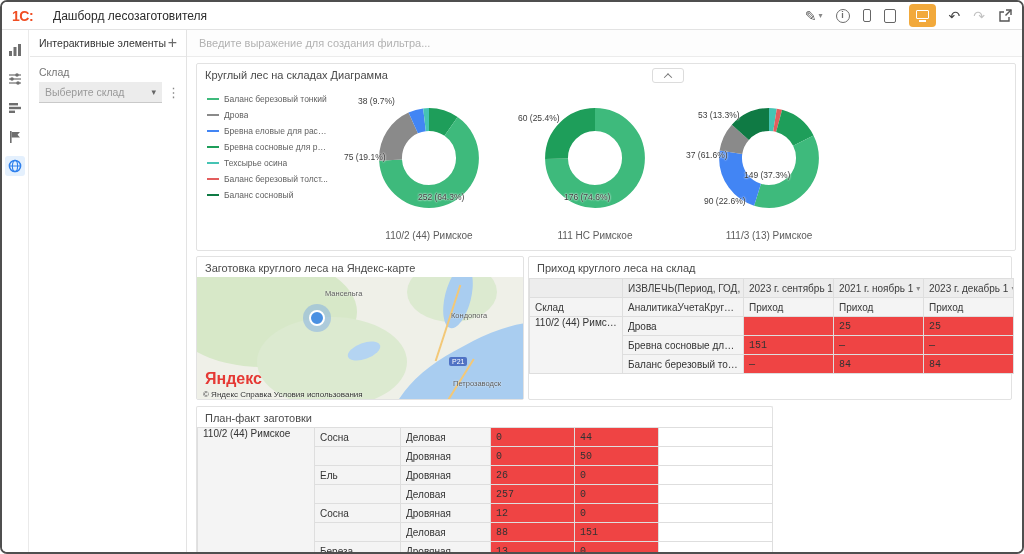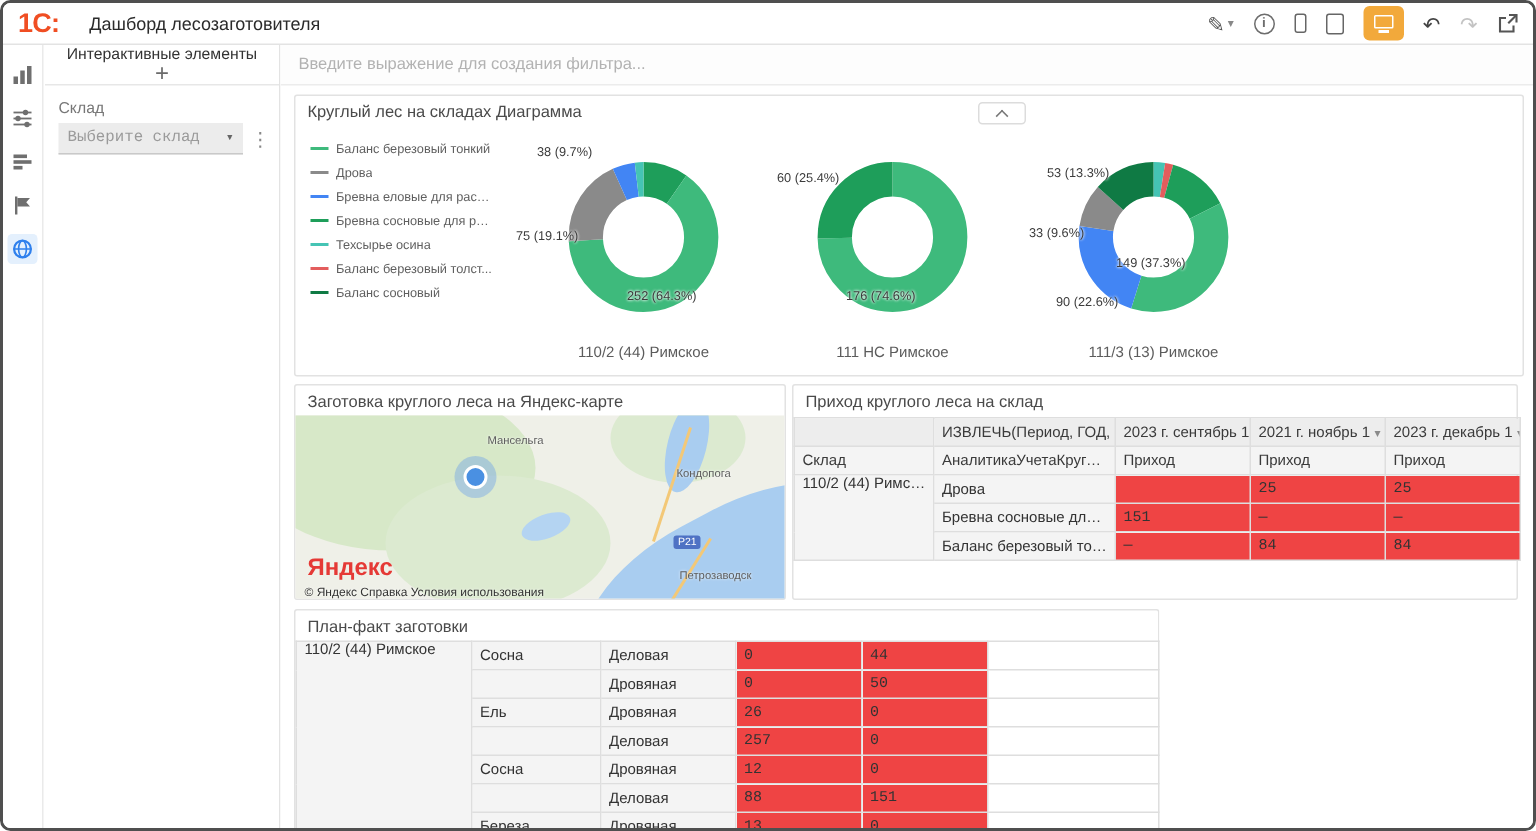--- a/index.html
+++ b/index.html
@@ -1,21 +1,21 @@
 <!DOCTYPE html>
 <html><head>
 <meta charset="utf-8">
 <style>
   * { box-sizing: border-box; margin: 0; padding: 0; }
   html,body { width:1024px; height:554px; font-family:"Liberation Sans", sans-serif; background:#fff; }
   .window { position:absolute; inset:0; border:2px solid #4f4f4f; border-radius:7px; overflow:hidden; background:#fff; }
 
   
   .topbar { position:absolute; left:0; right:0; top:0; height:28px; border-bottom:1px solid #e3e3e3; display:flex; align-items:center; padding:0 10px; background:#fff; }
-  .logo { font-weight:bold; font-size:18px; color:#f04e23; letter-spacing:-0.5px; }
+  .logo { font-weight:bold; font-size:14px; color:#f04e23; letter-spacing:-0.5px; }
   .app-title { font-size:12px; color:#2b2b2b; margin-left:20px; }
   .topbar-right { margin-left:auto; display:flex; align-items:center; gap:13px; }
   .tb-ic { color:#555; font-size:14px; line-height:1; display:flex; align-items:center; cursor:default; }
   .tb-ic .dd { font-size:8px; color:#888; margin-left:2px; }
   .info-circle { width:14px; height:14px; border:1.4px solid #6d6d6d; border-radius:50%; display:flex; align-items:center; justify-content:center; font-size:9px; color:#6d6d6d; font-weight:bold; }
   .dev-phone { width:8px; height:13px; border:1.4px solid #666; border-radius:2px; }
   .dev-tablet { width:12px; height:14px; border:1.4px solid #666; border-radius:2px; }
   .monitor-btn { width:27px; height:23px; background:#f2a93b; border-radius:4px; display:flex; flex-direction:column; align-items:center; justify-content:center; }
   .monitor-glyph { width:13px; height:9px; border:1.6px solid #fff; border-radius:1px; }
   .monitor-stand { width:7px; height:2px; background:#fff; margin-top:1px; }
@@ -24,25 +24,25 @@
 
   
   .iconstrip { position:absolute; left:0; top:28px; bottom:0; width:27px; border-right:1px solid #eaeaea; background:#fff; display:flex; flex-direction:column; align-items:center; padding-top:10px; gap:9px; }
   .strip-btn { width:20px; height:20px; display:flex; align-items:center; justify-content:center; border-radius:3px; }
   .strip-btn svg { width:14px; height:14px; fill:#6f6f6f; }
   .strip-btn.active { background:#e4f0fd; }
   .strip-btn.active svg { fill:none; }
 
   
   .sidebar { position:absolute; left:28px; top:28px; bottom:0; width:157px; border-right:1px solid #e3e3e3; background:#fff; }
-  .sb-head { height:27px; border-bottom:1px solid #e7e7e7; display:flex; align-items:center; justify-content:space-between; padding:0 9px;flex-direction:column; }
+  .sb-head { height:27px; border-bottom:1px solid #e7e7e7; display:flex; align-items:center; justify-content:space-between; padding:0 9px; }
   .sb-title { font-size:10.5px; color:#333; }
   .sb-plus { font-size:16px; color:#6b6b6b; line-height:1; }
   .sb-field-label { font-size:10.5px; color:#777; margin:9px 9px 4px; }
-  .sb-select-row { display:flex; align-items:center; gap:5px; padding:0 6px 0 9px;font-family:Liberation Mono, monospace; }
+  .sb-select-row { display:flex; align-items:center; gap:5px; padding:0 6px 0 9px; }
   .sb-select { flex:1; height:21px; background:#ececec; border-bottom:1px solid #c9c9c9; display:flex; align-items:center; justify-content:space-between; padding:0 6px; }
   .sb-select-text { font-size:10.5px; color:#9a9a9a; }
   .sb-select-arrow { font-size:9px; color:#666; }
   .sb-kebab { font-size:13px; color:#888; }
 
   
   .main { position:absolute; left:185px; top:28px; right:0; bottom:0; background:#fff; overflow:hidden; }
   .filterbar { position:absolute; left:0; right:0; top:0; height:27px; border-bottom:1px solid #ececec; background:#fdfdfd; display:flex; align-items:center; padding:0 12px; }
   .filterbar input { width:100%; border:none; outline:none; background:transparent; font-size:11px; color:#444; font-family:"Liberation Sans", sans-serif; }
   .filterbar input::placeholder { color:#b2b2b2; }
@@ -271,21 +271,21 @@
               <circle cx="50" cy="50" r="37" fill="none" stroke="#45c4b4" stroke-width="22" stroke-dasharray="5.811946409141118 232.4778563656447" stroke-dashoffset="0" transform="rotate(-90 50 50)"></circle>
               <circle cx="50" cy="50" r="37" fill="none" stroke="#e35d5d" stroke-width="22" stroke-dasharray="4.068362486398782 232.4778563656447" stroke-dashoffset="-5.811946409141118" transform="rotate(-90 50 50)"></circle>
               <circle cx="50" cy="50" r="37" fill="none" stroke="#1e9e5a" stroke-width="22" stroke-dasharray="30.803315968447922 232.4778563656447" stroke-dashoffset="-9.880308895539901" transform="rotate(-90 50 50)"></circle>
               <circle cx="50" cy="50" r="37" fill="none" stroke="#3eba7c" stroke-width="22" stroke-dasharray="86.59800149620266 232.4778563656447" stroke-dashoffset="-40.68362486398782" transform="rotate(-90 50 50)"></circle>
               <circle cx="50" cy="50" r="37" fill="none" stroke="#4285f4" stroke-width="22" stroke-dasharray="52.30751768227006 232.4778563656447" stroke-dashoffset="-127.28162636019047" transform="rotate(-90 50 50)"></circle>
               <circle cx="50" cy="50" r="37" fill="none" stroke="#8a8a8a" stroke-width="22" stroke-dasharray="21.504201713822134 232.4778563656447" stroke-dashoffset="-179.58914404246053" transform="rotate(-90 50 50)"></circle>
               <circle cx="50" cy="50" r="37" fill="none" stroke="#0f7a44" stroke-width="22" stroke-dasharray="31.384510609362035 232.4778563656447" stroke-dashoffset="-201.09334575628267" transform="rotate(-90 50 50)"></circle>
             </svg>
           </div>
         <span class="ann" style="left:14px;top:32px">53 (13.3%)</span>
-        <span class="ann" style="left:2px;top:72px">33 (9.6%)</span>
+        <span class="ann" style="left:2px;top:72px">37 (61.6%)</span>
         <span class="ann" style="left:20px;top:118px">90 (22.6%)</span>
         <span class="ann" style="left:60px;top:92px">149 (37.3%)</span>
         <div class="chart-name">111/3 (13) Римское</div>
       </div>
     </div>
 
     <div class="panel map-panel">
       <div class="panel-title">Заготовка круглого леса на Яндекс-карте</div>
       <div class="map-canvas">
         <div class="blob b-forest1"></div>

